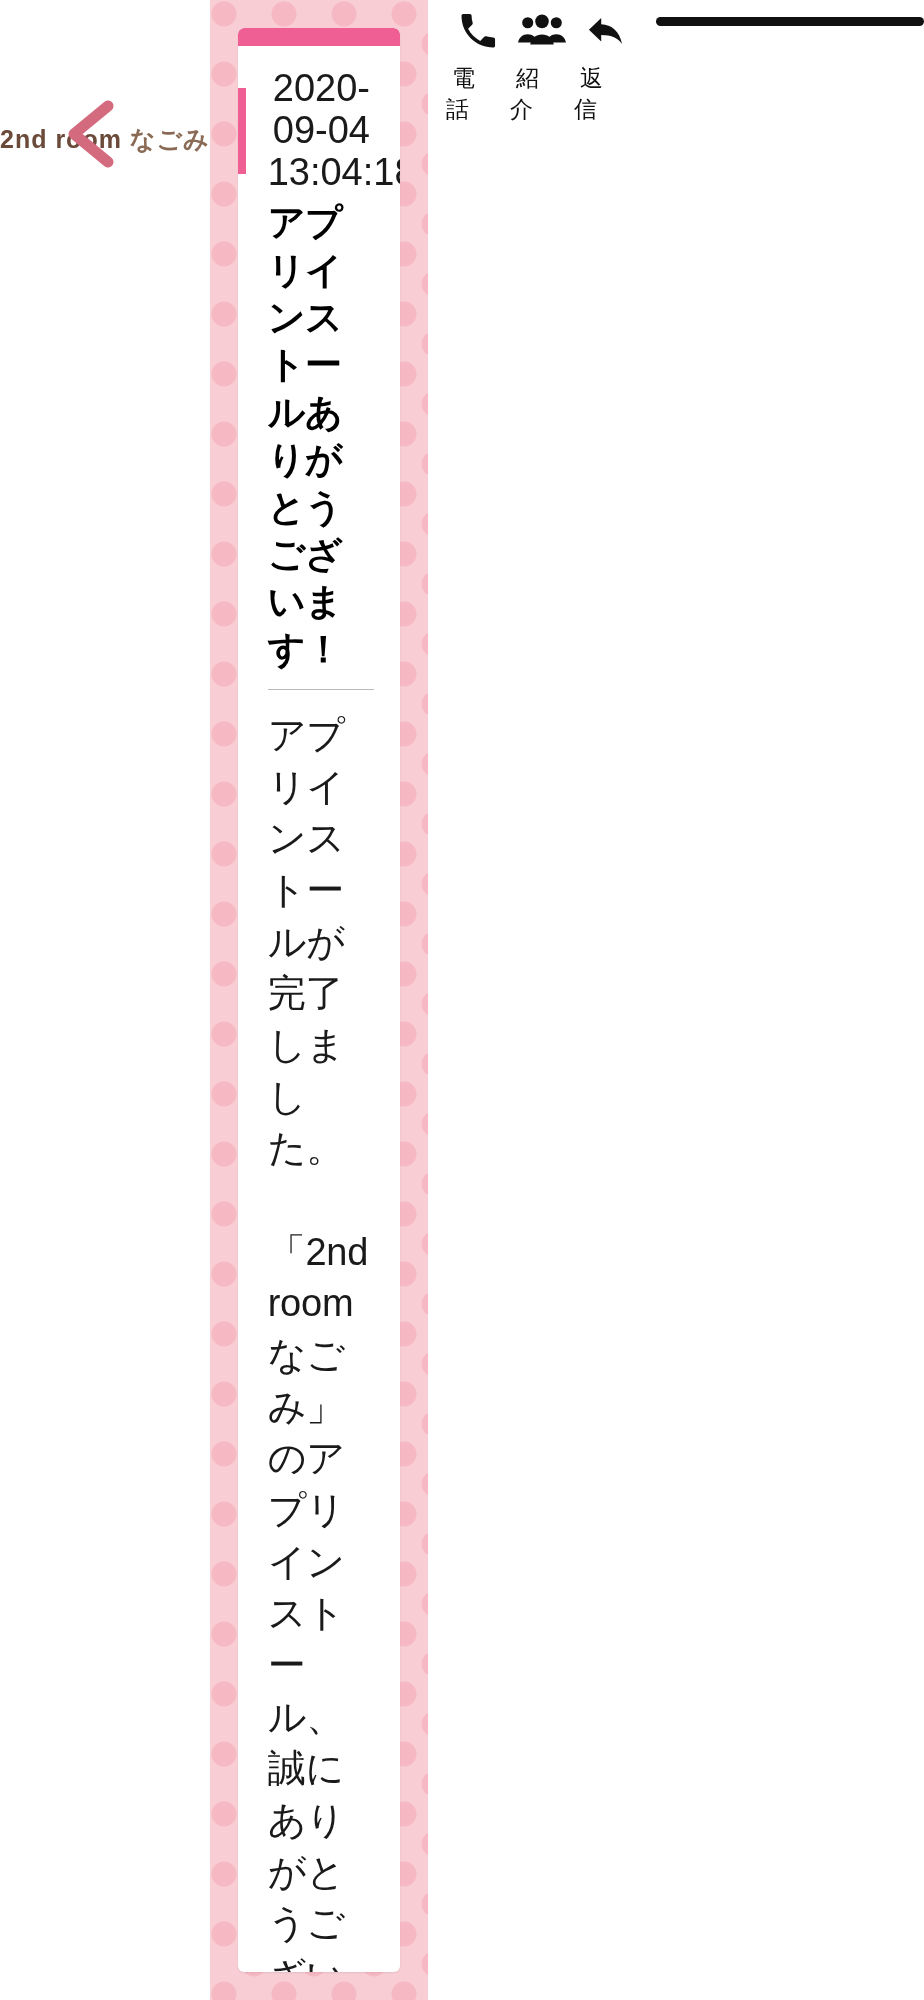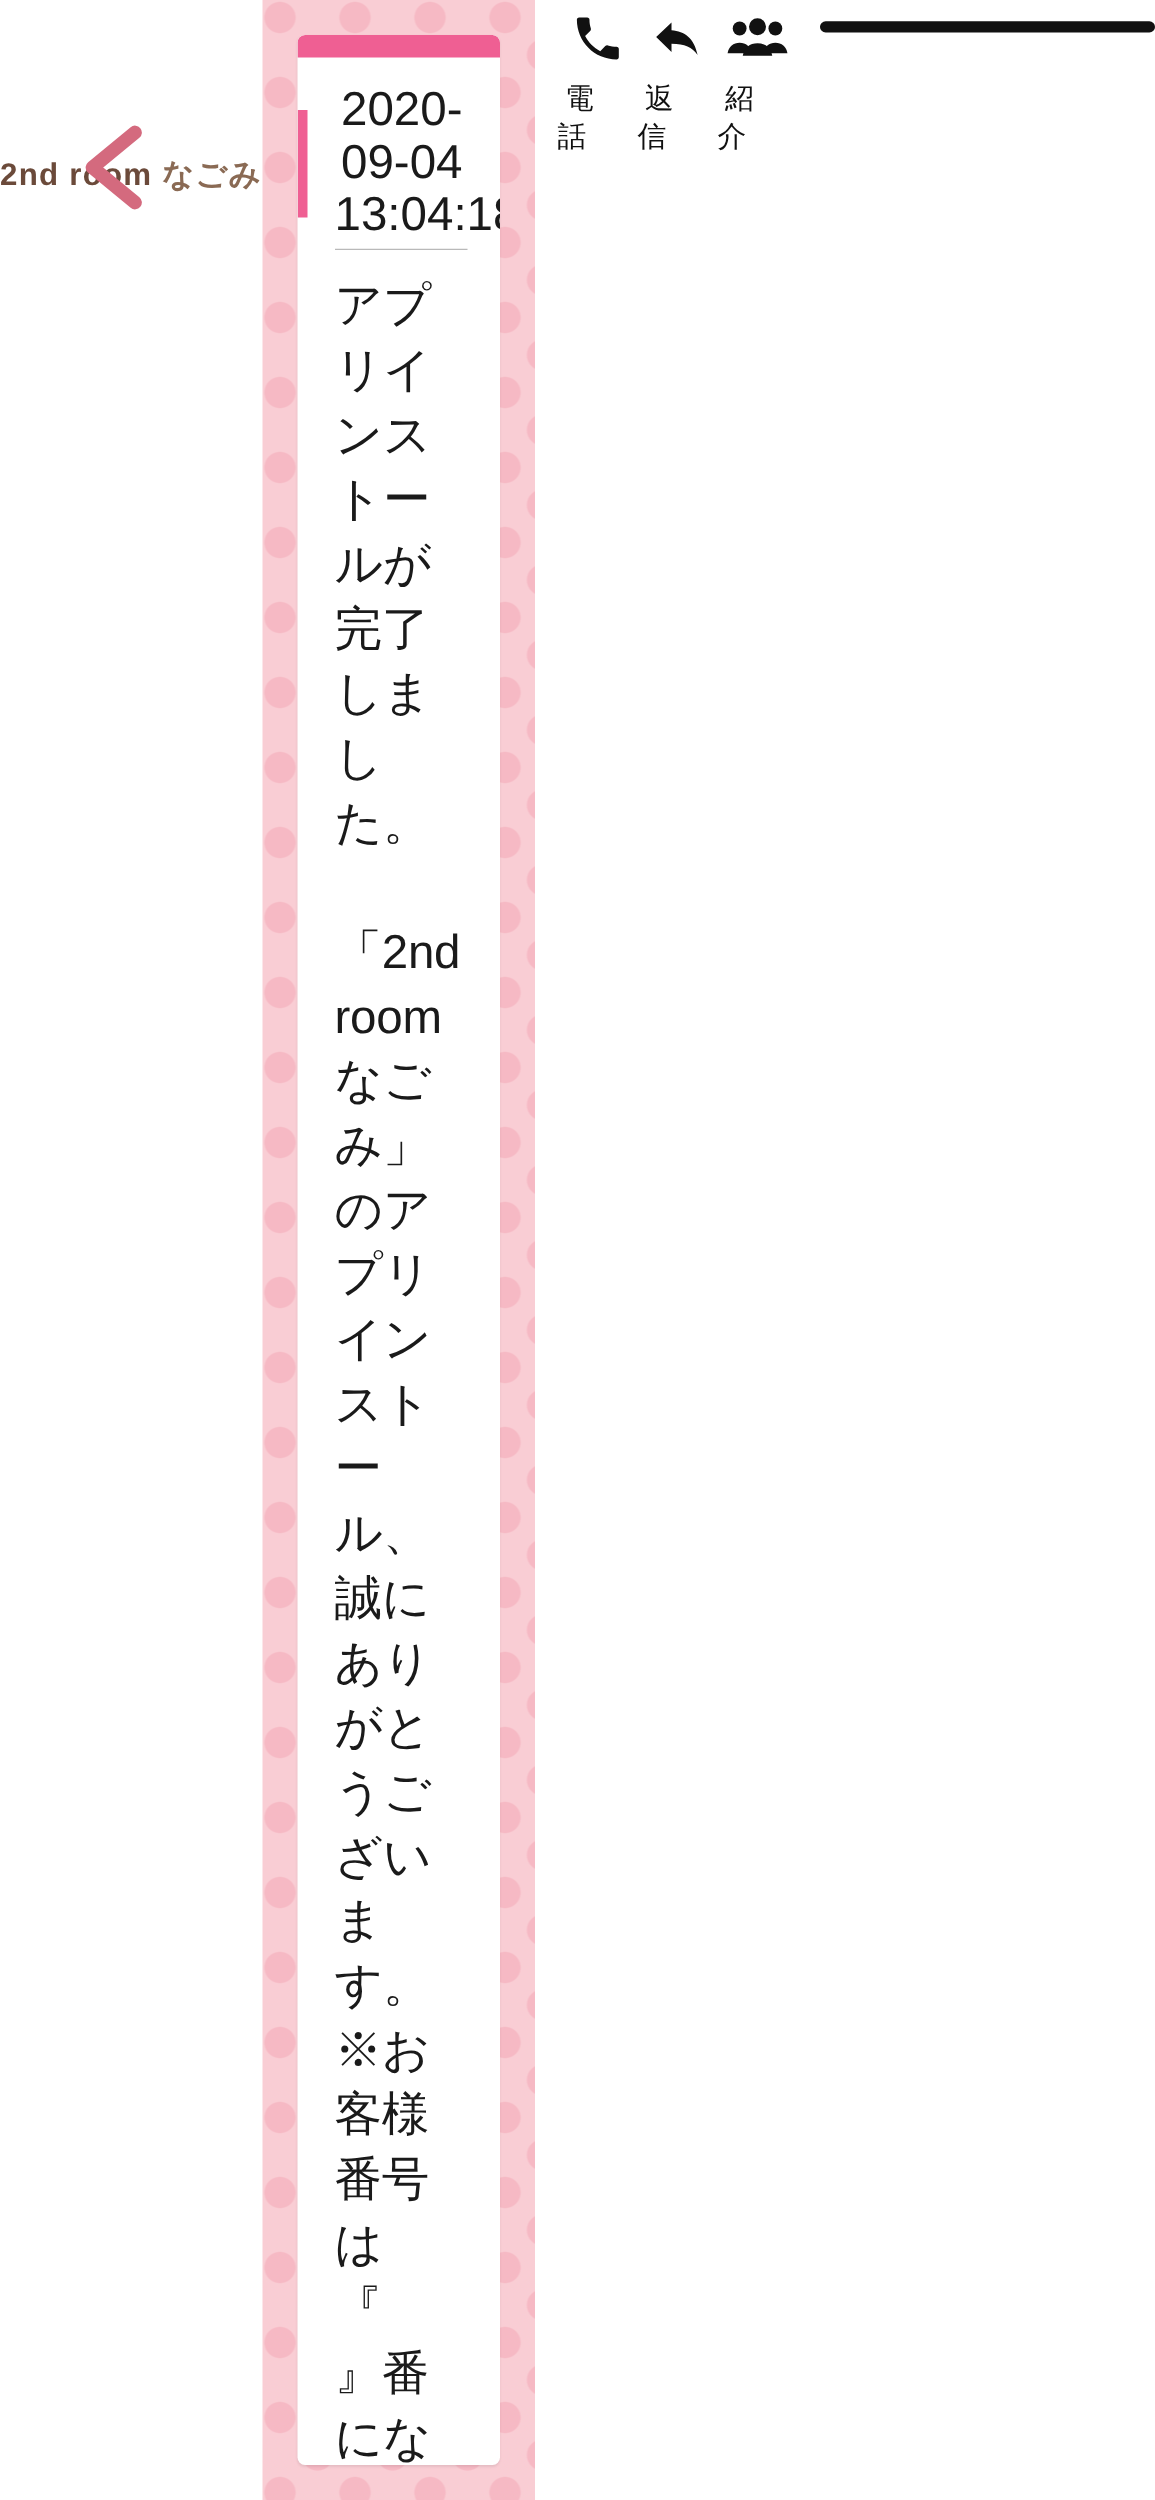--- a/index.html
+++ b/index.html
@@ -207,20 +207,21 @@
       <span class="nagomi">なごみ</span>
     </div>
   </div>
 
   <div class="content-area">
     <div class="card">
       <div class="card-topbar"></div>
       <div class="card-inner">
         <div class="accent-bar"></div>
         <div class="timestamp">2020-09-04 13:04:18</div>
+        <div class="msg-title">アプリインストールありがとうございます！</div>
         <hr class="divider">
         <div class="msg-body">アプリインストールが完了しました。
  「2nd room なごみ」のアプリインストール、誠にありがとうございます。
 ※お客様番号は『　』番になります
 
  お店からのお得な情報をメッセージで受けとる事ができます！
  お得なクーポンをGET出来たり、お友達にアプリを紹介することもできます。
  アプリを使ってお得な情報をたくさんGETしてくださいね♪
 
  ===============
@@ -248,41 +249,41 @@
       <span class="ico">
         <svg width="44" height="44" viewBox="0 0 24 24" aria-hidden="true">
           <path fill="#111111" d="M6.6 10.8c1.4 2.8 3.8 5.2 6.6 6.6l2.2-2.2c.3-.3.7-.4 1.1-.3 1.2.4 2.5.6 3.8.6.6 0 1 .4 1 1V20c0 .6-.4 1-1 1C10.7 21 3 13.3 3 3.7c0-.6.4-1 1-1h3.5c.6 0 1 .4 1 1 0 1.3.2 2.6.6 3.8.1.4 0 .8-.3 1.1l-2.2 2.2z"></path>
         </svg>
       </span>
       <span class="lbl">電　話</span>
     </div>
 
     <div class="tool">
       <span class="ico">
-        <svg width="46" height="46" viewBox="0 0 24 24" aria-hidden="true">
-          <path fill="#111111" d="M9.5 5.2v3.3C15 8.9 19 11.9 20.4 18.8c-2.3-3.2-5.3-4.7-10.9-4.7v3.4L3.1 11.3l6.4-6.1z"></path>
-        </svg>
-      </span>
-      <span class="lbl">返　信</span>
-    </div>
-
-    <div class="tool">
-      <span class="ico">
         <svg width="50" height="44" viewBox="0 0 28 20" aria-hidden="true">
           <circle cx="6" cy="5.4" r="3.1" fill="#111111"></circle>
           <circle cx="22" cy="5.4" r="3.1" fill="#111111"></circle>
           <circle cx="14" cy="4.6" r="3.8" fill="#111111"></circle>
           <path fill="#111111" d="M0.6 16.5c.5-3 2.6-4.7 5.4-4.7s4.9 1.7 5.4 4.7z"></path>
           <path fill="#111111" d="M16.6 16.5c.5-3 2.6-4.7 5.4-4.7s4.9 1.7 5.4 4.7z"></path>
           <path fill="#111111" d="M7.4 17.6c.6-3.6 3.1-5.6 6.6-5.6s6 2 6.6 5.6z"></path>
         </svg>
       </span>
       <span class="lbl">紹　介</span>
     </div>
 
+    <div class="tool">
+      <span class="ico">
+        <svg width="46" height="46" viewBox="0 0 24 24" aria-hidden="true">
+          <path fill="#111111" d="M9.5 5.2v3.3C15 8.9 19 11.9 20.4 18.8c-2.3-3.2-5.3-4.7-10.9-4.7v3.4L3.1 11.3l6.4-6.1z"></path>
+        </svg>
+      </span>
+      <span class="lbl">返　信</span>
+    </div>
+
 
   </div>
 
   <div class="home-bar-wrap">
     <div class="home-bar"></div>
   </div>
 
 </div>
 
 </body></html>

